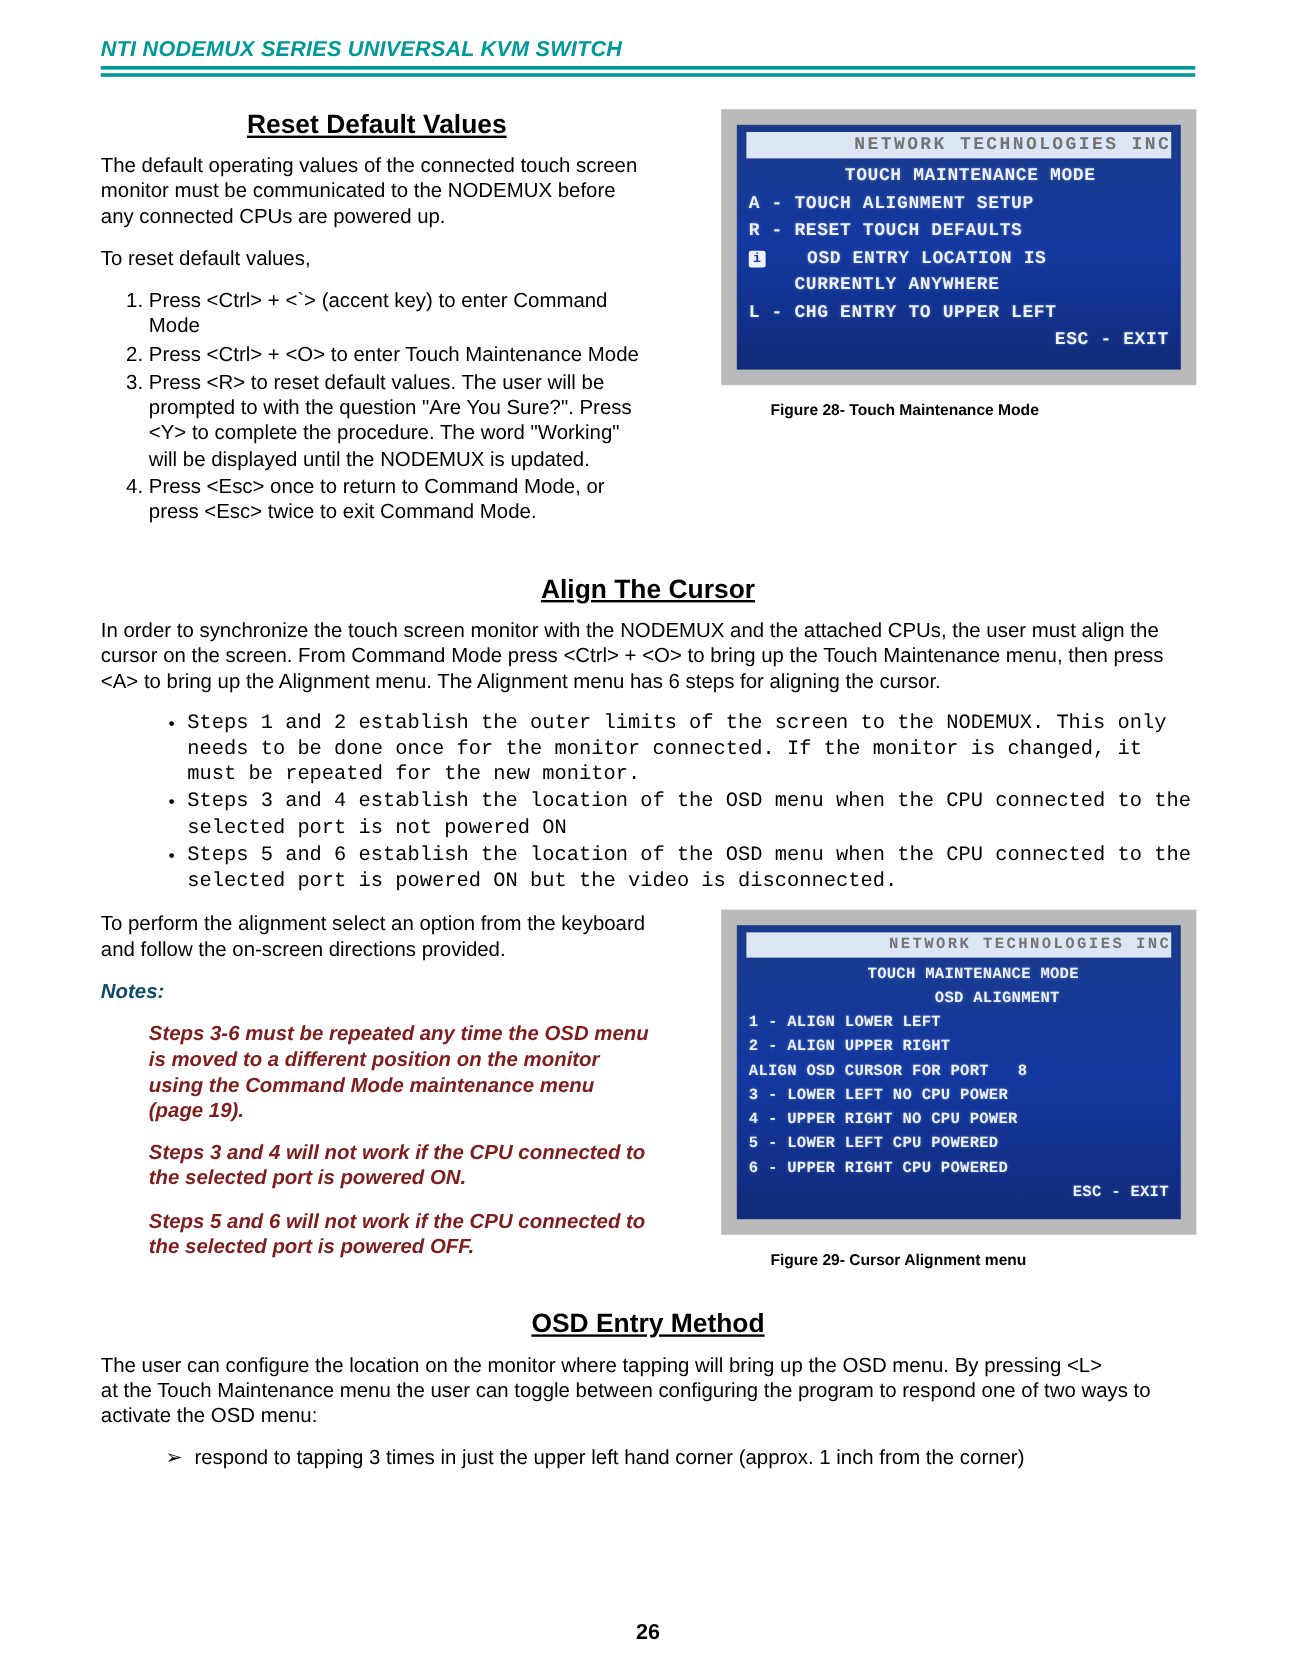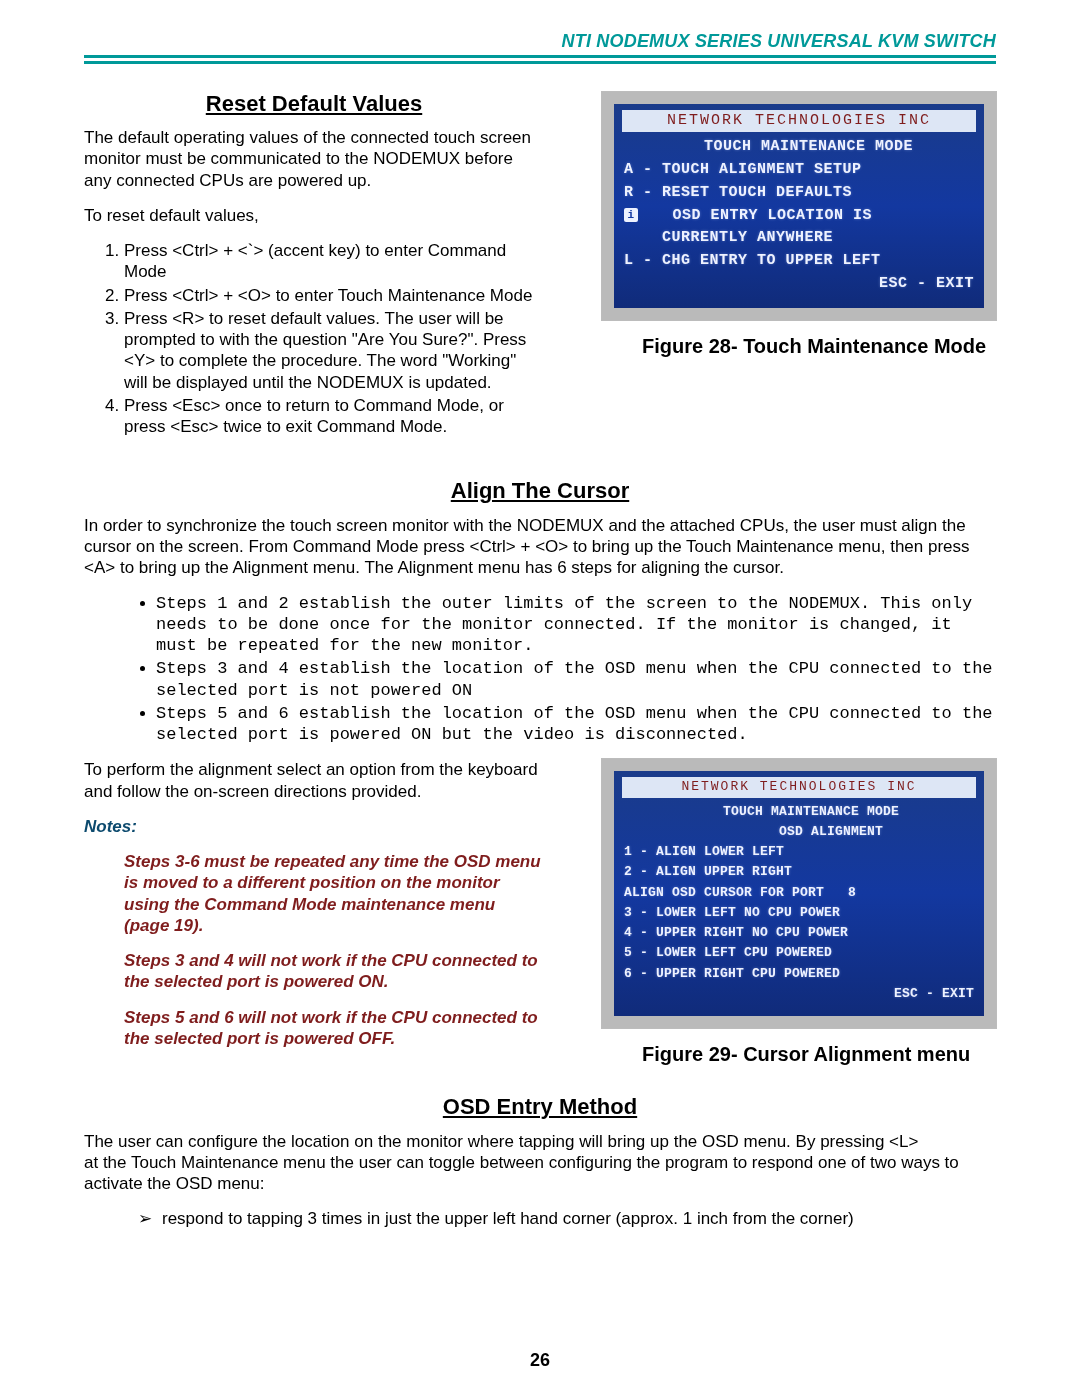--- a/index.html
+++ b/index.html
@@ -1,18 +1,18 @@
 <!DOCTYPE html>
 <html><head>
 <meta charset="utf-8">
 <style>
   html,body { margin:0; padding:0; background:#fff; }
   body { width:1080px; height:1397px; font-family:Arial,Helvetica,sans-serif; color:#000; font-size:17px; line-height:1.25; position:relative; }
   .page { padding:30px 84px 0 84px; }
-  .header-title { color:#009999; font-weight:bold; font-size:18px; font-style:italic; letter-spacing:0.2px;text-align:right; }
+  .header-title { color:#009999; font-weight:bold; font-size:18px; font-style:italic; letter-spacing:0.2px; }
   .rule-wrap { margin-top:2px; }
   .rule { height:3px; background:#009999; margin:0; }
   .rule + .rule { margin-top:3px; }
   h2.section { font-size:22px; font-weight:bold; text-decoration:underline; margin:26px 0 10px 0;text-align:center; }
   p { margin:0 0 14px 0; }
   ol.numlist { margin:0 0 14px 0; padding-left:40px; }
   ol.numlist li { margin-bottom:2px; }
   ul.bullets { list-style:disc; margin:0 0 14px 0; padding-left:72px; }
   ul.bullets li { margin-bottom:2px;font-family:Liberation Mono, monospace; }
   ul.arrows { list-style:none; margin:0 0 14px 0; padding-left:78px; }
@@ -22,25 +22,25 @@
   .note { color:#7f1d1d; font-style:italic; font-weight:bold; margin:0 0 14px 0; padding-left:40px; max-width:480px; }
   .two-col { display:flex; justify-content:space-between; align-items:flex-start; }
   .left-col { flex:1 1 auto; padding-right:20px; max-width:460px; }
   .fig-block { flex:0 0 auto; }
   .crt-frame { background:#bababa; padding:12px; box-shadow:0 0 0 1px #bcbcbc; }
   .crt-frame.big { width:370px; }
   .crt-frame.small { width:370px; }
   .crt { background:linear-gradient(180deg,#1a3b8a 0%, #1338a0 50%, #102b7a 100%); color:#e0e8ff; font-family:"Courier New",monospace; font-weight:bold; font-size:15px; letter-spacing:0.5px; padding:8px 10px 10px 10px; text-align:left; }
   .crt.small { font-size:13px; letter-spacing:0.2px; }
   .crt-line { white-space:pre; margin:4px 0; color:#eef2ff; text-shadow:0 0 3px rgba(180,200,255,0.4); }
-  .crt-title { background:#dde6f5; color:#7f1d1d; text-align:center; padding:2px 0; margin:-2px -2px 6px -2px; font-weight:normal; letter-spacing:2px; }
+  .crt-title { background:#dde6f5; color:#737373; text-align:right; padding:2px 0; margin:-2px -2px 6px -2px; font-weight:bold; letter-spacing:2px; }
   .crt-center { text-align:center; }
   .crt-right  { text-align:right; }
   .crt .info-icon { display:inline-block; background:#eef2ff; color:#1338a0; border-radius:2px; width:14px; height:14px; line-height:14px; text-align:center; font-size:11px; font-weight:bold; margin-right:6px; vertical-align:1px; }
-  .fig-caption { font-weight:bold; font-size:20px; margin:14px 0 0 40px; white-space:pre; }
+  .fig-caption { font-weight:bold; font-size:13px; margin:14px 0 0 40px; white-space:pre; }
   .page-num { position:absolute; left:0; right:0; bottom:26px; text-align:center; font-weight:bold; font-size:18px; }
 </style>
 </head>
 <body>
 
 <div class="page">
 
   <div class="header-title">NTI NODEMUX SERIES UNIVERSAL KVM SWITCH</div>
   <div class="rule-wrap">
     <div class="rule"></div>

